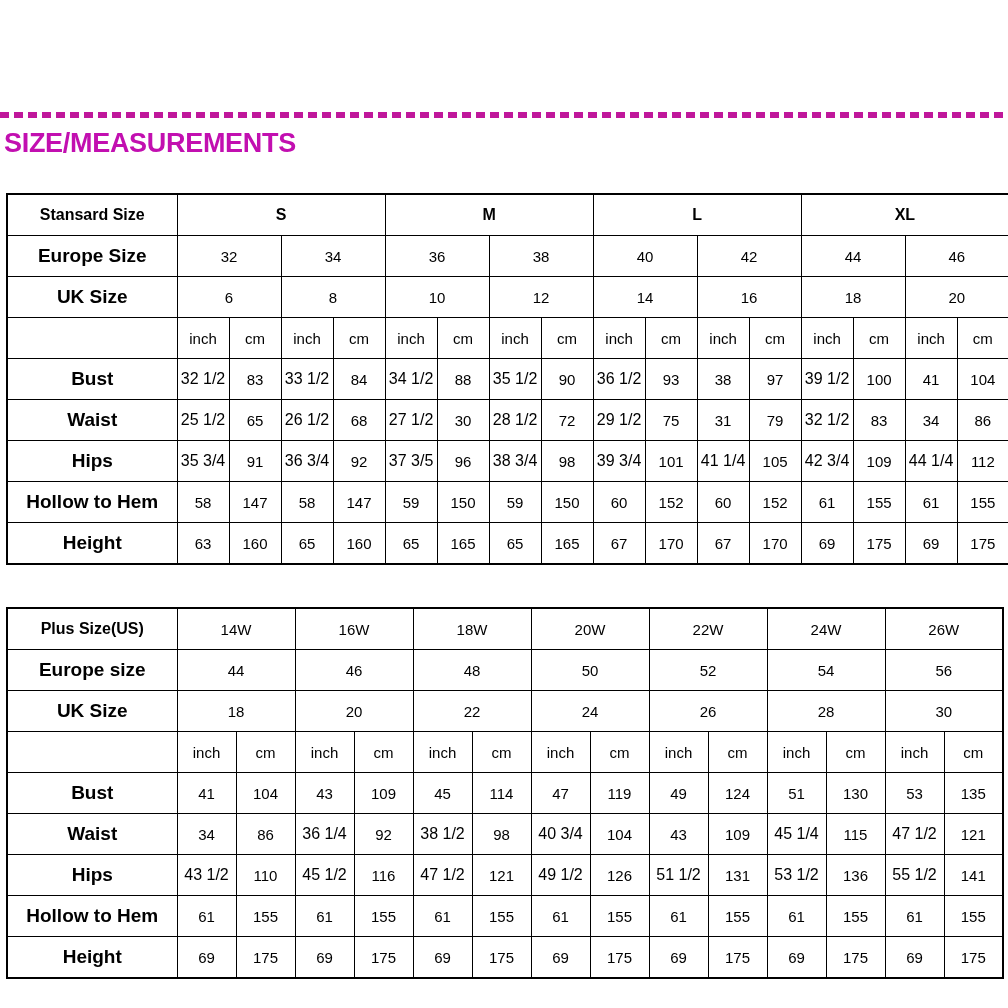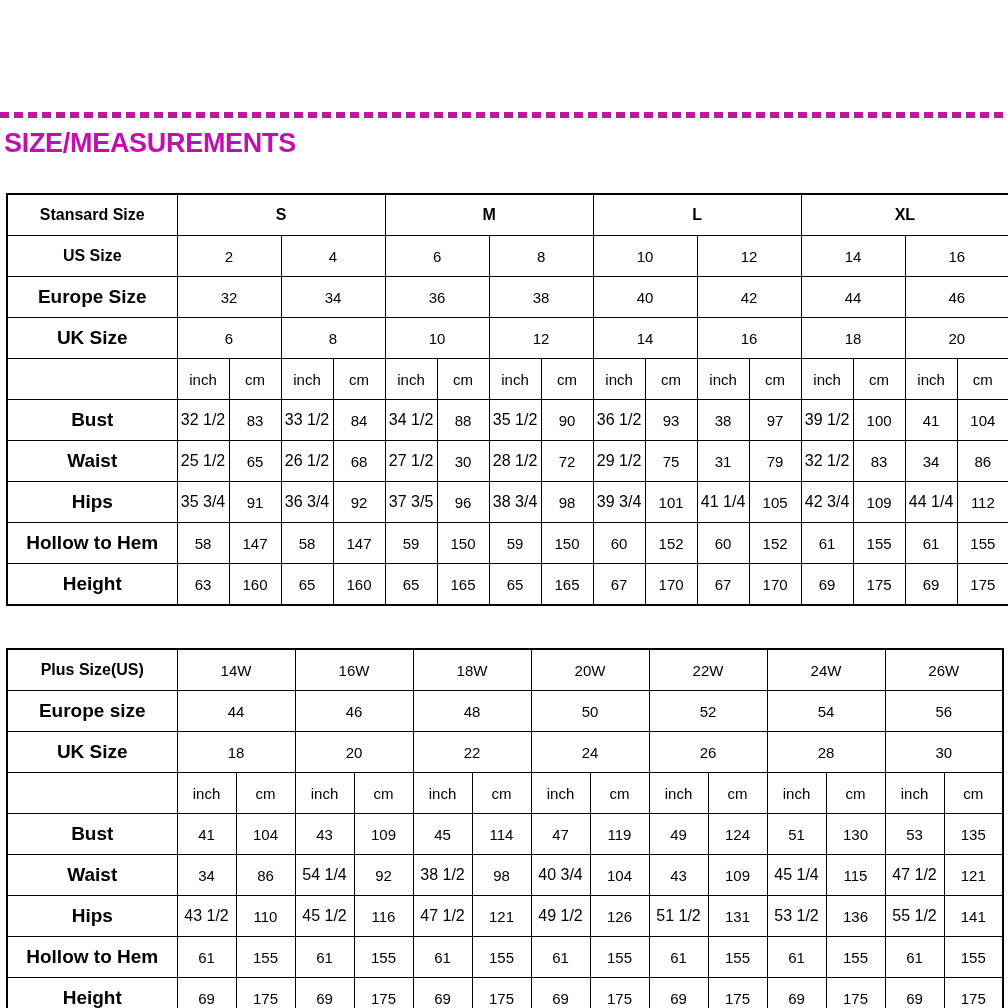--- a/index.html
+++ b/index.html
@@ -112,31 +112,20 @@
         <col style="width:52px">
           <col style="width:52px">
       </colgroup>
       <tbody>
           <tr>
             <td class="rowhead bold">Stansard Size</td>
             <td colspan="4" class="bold">S</td>
             <td colspan="4" class="bold">M</td>
             <td colspan="4" class="bold">L</td>
             <td colspan="4" class="bold">XL</td>
-          </tr>
-          <tr>
-            <td class="rowhead bold">US Size</td>
-            <td colspan="2">2</td>
-            <td colspan="2">4</td>
-            <td colspan="2">6</td>
-            <td colspan="2">8</td>
-            <td colspan="2">10</td>
-            <td colspan="2">12</td>
-            <td colspan="2">14</td>
-            <td colspan="2">16</td>
           </tr>
           <tr>
             <td class="rowhead">Europe Size</td>
             <td colspan="2">32</td>
             <td colspan="2">34</td>
             <td colspan="2">36</td>
             <td colspan="2">38</td>
             <td colspan="2">40</td>
             <td colspan="2">42</td>
             <td colspan="2">44</td>
@@ -354,21 +343,21 @@
             <td>124</td>
             <td>51</td>
             <td>130</td>
             <td>53</td>
             <td>135</td>
           </tr>
           <tr>
             <td class="rowhead">Waist</td>
             <td>34</td>
             <td>86</td>
-            <td class=" small">54 1/4</td>
+            <td class=" small">36 1/4</td>
             <td>92</td>
             <td class=" small">38 1/2</td>
             <td>98</td>
             <td class=" small">40 3/4</td>
             <td>104</td>
             <td>43</td>
             <td>109</td>
             <td class=" small">45 1/4</td>
             <td>115</td>
             <td class=" small">47 1/2</td>

